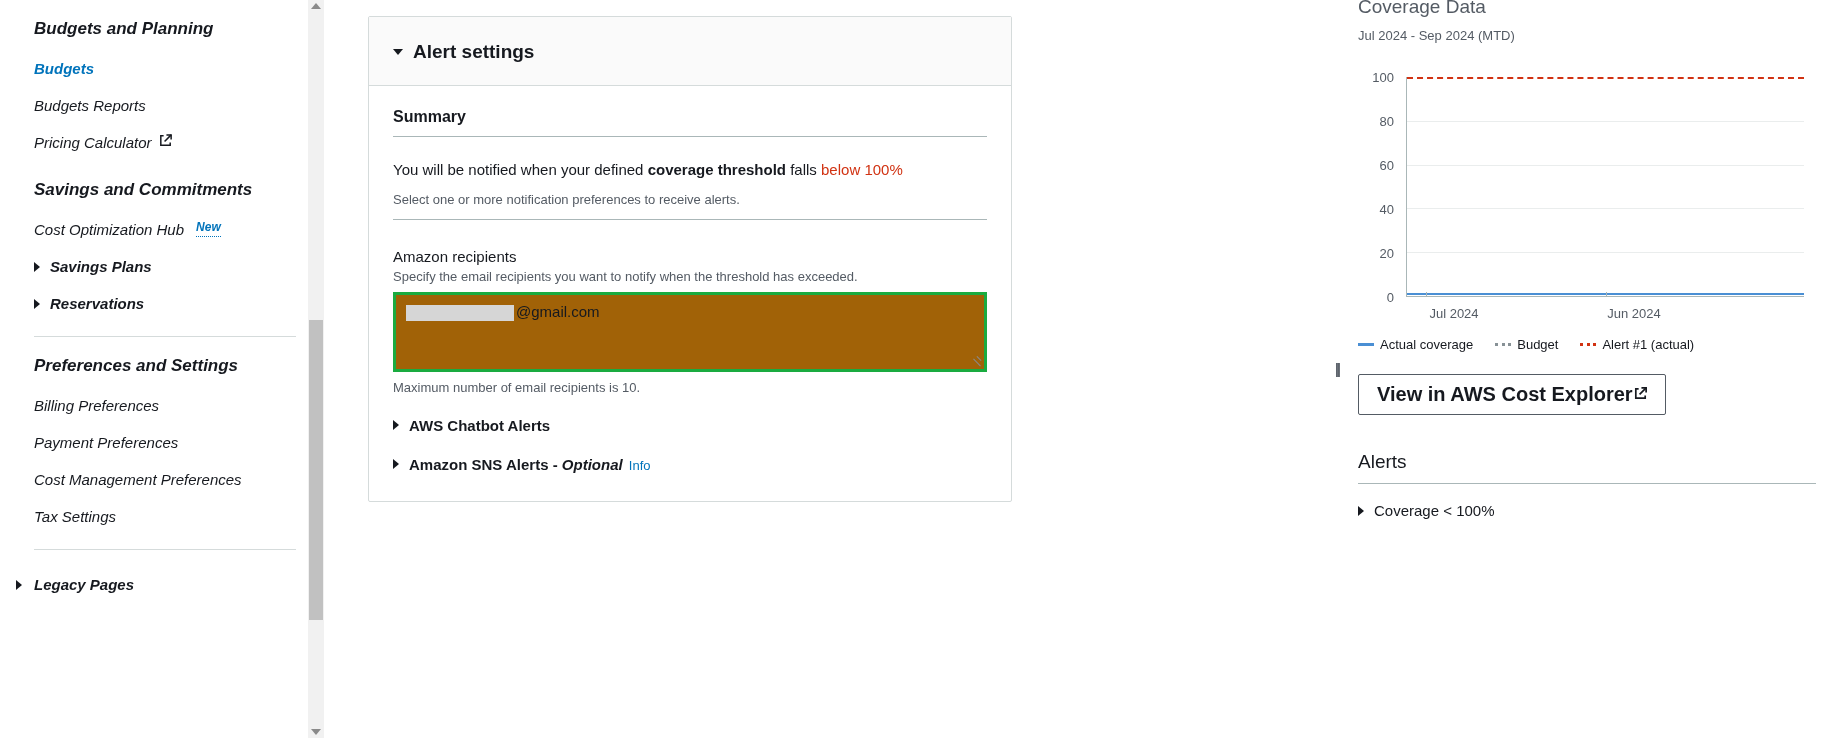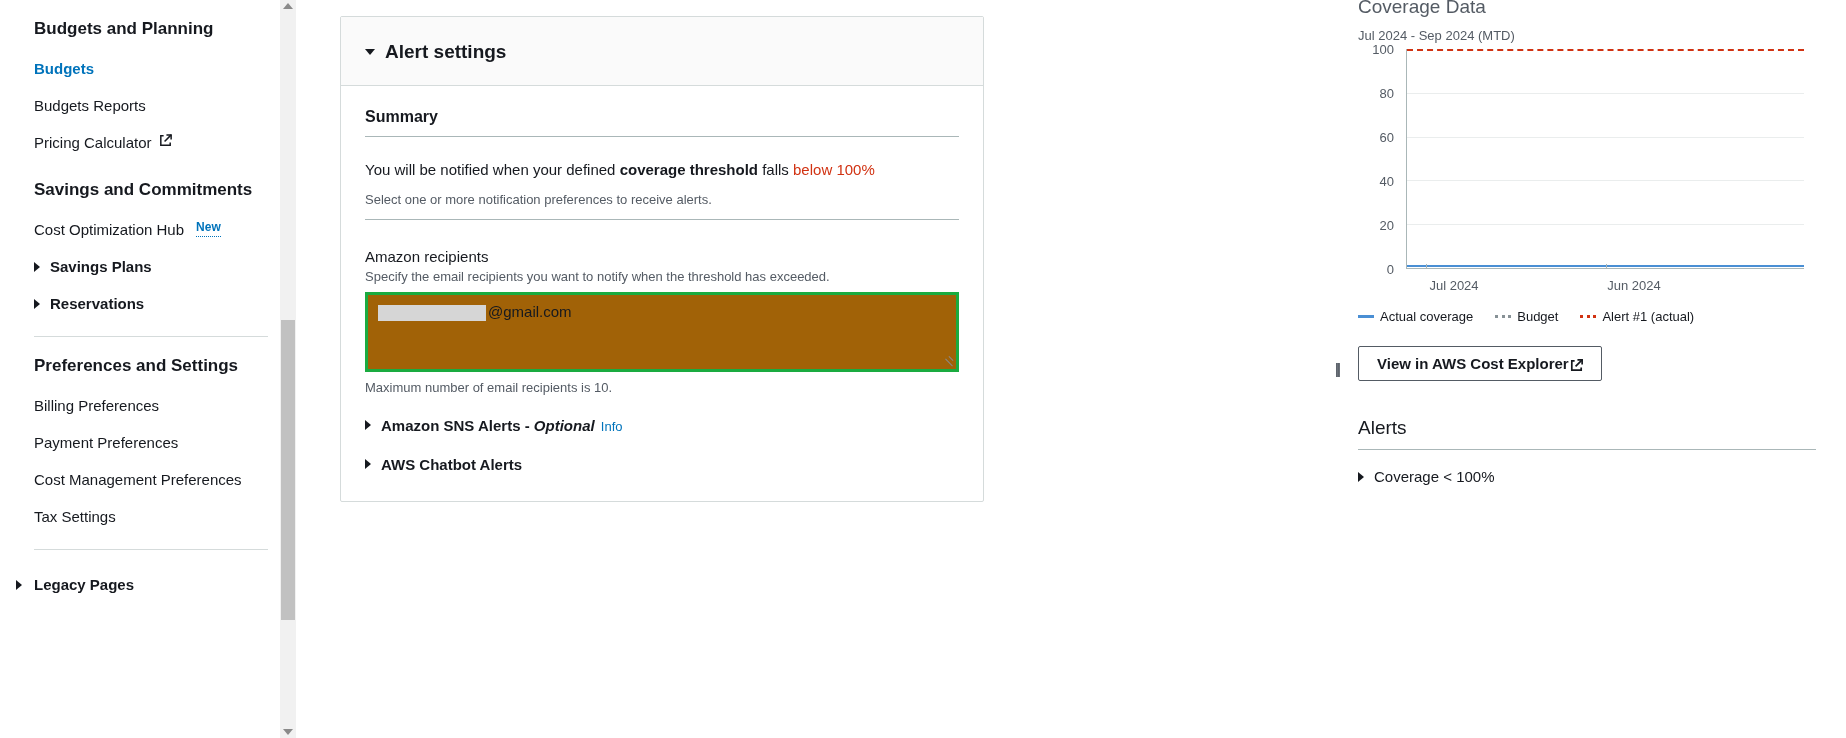--- a/index.html
+++ b/index.html
@@ -9,24 +9,25 @@
     color: #16191f;
     background: #ffffff;
     width: 1846px;
     height: 738px;
     overflow: hidden;
     display: flex;
   }
 
   
   .sidebar-wrap {
-    width: 296px;
+    width: 324px;
     height: 100%;
     position: relative;
     display: flex;
+    font-style: italic;
   }
   .sidebar {
     flex: 1;
     padding: 0 12px 0 34px;
     overflow: hidden;
   }
   .sidebar-section-title {
     font-size: 17px;
     font-weight: 700;
     margin-top: 18px;
@@ -263,21 +264,21 @@
     color: #545b64;
     margin-top: -4px;
   }
   .rp-subtitle {
     font-size: 13px;
     color: #545b64;
     margin-top: 10px;
   }
 
   .chart {
-    margin-top: 6px;
+    margin-top: 34px;
     position: relative;
     height: 250px;
     width: 446px;
   }
   .y-axis {
     position: absolute;
     left: 0; top: 0; bottom: 30px;
     width: 42px;
   }
   .y-tick {
@@ -333,25 +334,25 @@
   }
   .legend-item { display: flex; align-items: center; gap: 6px; }
   .swatch { width: 16px; height: 0; }
   .swatch.solid-blue { border-top: 3px solid #4a8fd4; }
   .swatch.dot-grey   { border-top: 3px dotted #879196; }
   .swatch.dot-red    { border-top: 3px dotted #d13212; }
 
   .view-btn {
     margin-top: 22px;
     display: inline-flex;
-    align-items: flex-end;
+    align-items: flex-start;
     border: 1px solid #545b64;
     background: #ffffff;
     padding: 8px 18px;
-    font-size: 15px;
+    font-size: 20px;
     font-weight: 700;
     border-radius: 2px;
     cursor: pointer;
     color: #16191f;
   }
 
   .alerts-heading {
     font-size: 19px;
     font-weight: 400;
     margin-top: 36px;
@@ -464,29 +465,29 @@
 
         <div class="email-pseudo">
           <span class="email-redact"></span><span>@gmail.com</span>
           <span class="resize-handle"></span>
         </div>
 
         <div class="field-foot">Maximum number of email recipients is 10.</div>
 
         <div class="expand-row">
           <span class="caret-right"></span>
+          <span class="strong">AWS Chatbot Alerts</span>
+        </div>
+
+        <div class="expand-row">
+          <span class="caret-right"></span>
           <span>
             <span class="strong">Amazon SNS Alerts - </span><span class="strong optional">Optional</span>
             <span class="info-link">Info</span>
           </span>
-        </div>
-
-        <div class="expand-row">
-          <span class="caret-right"></span>
-          <span class="strong">AWS Chatbot Alerts</span>
         </div>
 
       </div>
     </div>
   </div>
 
   <div class="right-wrap">
     <div class="collapse-handle">
       <span class="collapse-glyph">||</span>
     </div>

